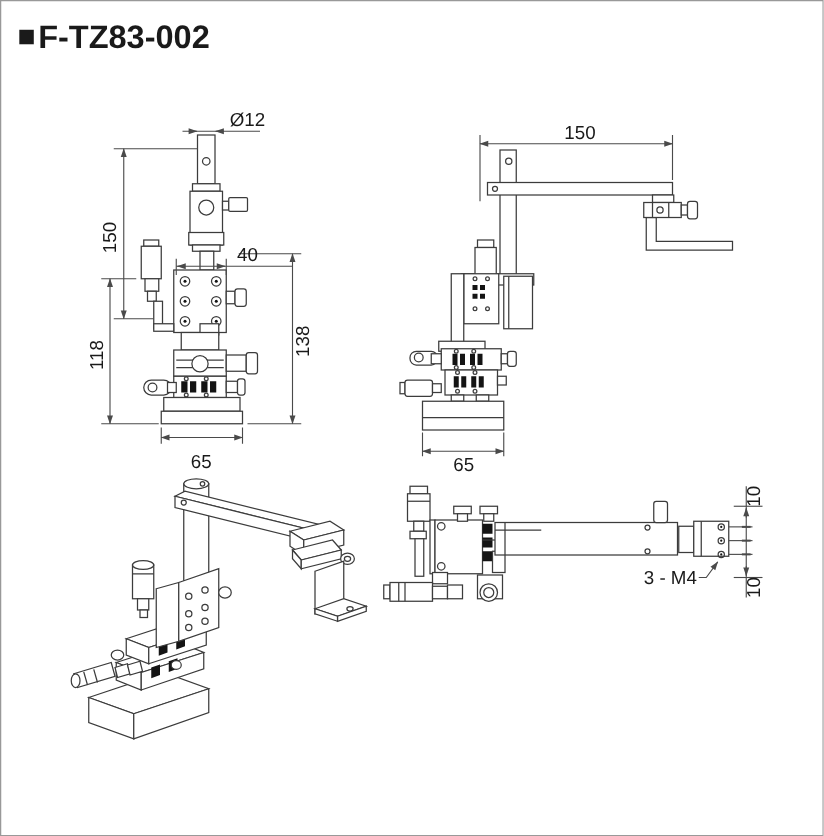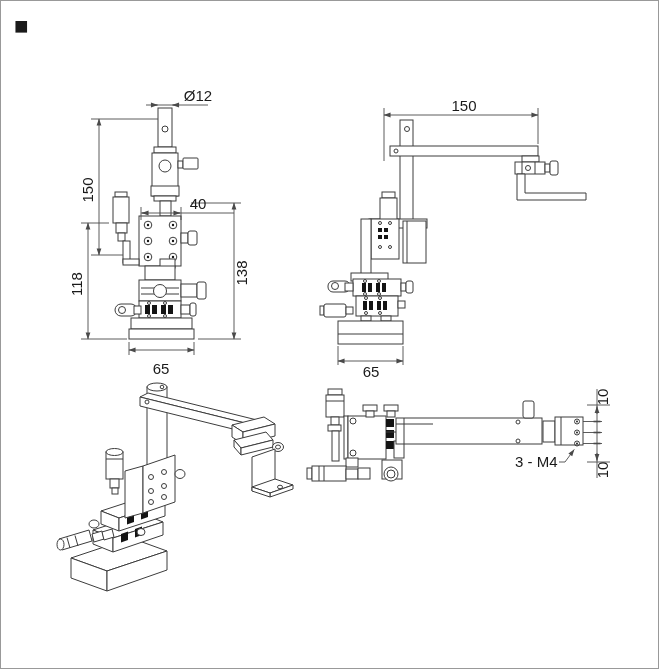--- a/index.html
+++ b/index.html
@@ -25,20 +25,21 @@
   .dtx{ font:15px "Liberation Sans", sans-serif; fill:var(--text); }
   .arrfill{ fill:var(--dim); }
 </style>
 </head>
 <body>
 
 <div class="page">
 
   <div class="title">
     <span class="sq">■</span>
+    <span>F-TZ83-002</span>
   </div>
 
   <svg width="659" height="669" viewBox="0 0 659 669">
     <defs>
       <marker id="arr" viewBox="0 0 10 10" refX="9.4" refY="5" markerWidth="10" markerHeight="7" orient="auto-start-reverse" markerUnits="userSpaceOnUse">
         <path d="M0,1.6 L10,5 L0,8.4 Z" class="arrfill"></path>
       </marker>
     </defs>
 
     <g>

